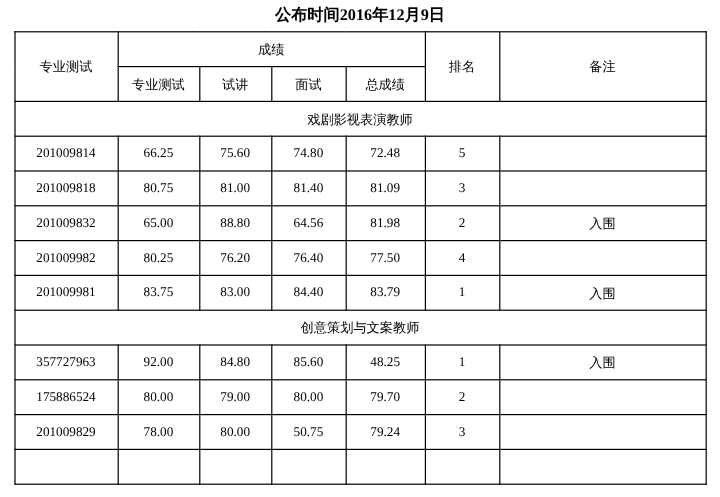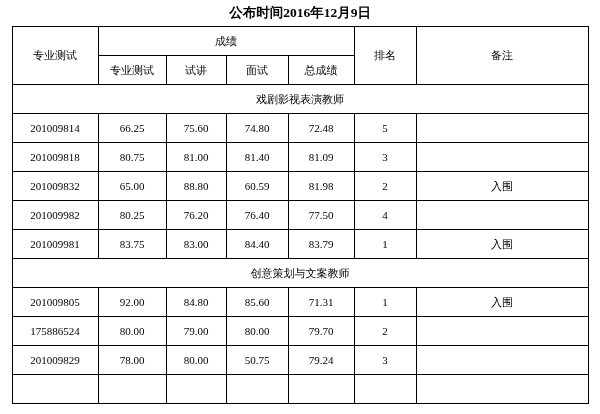--- a/index.html
+++ b/index.html
@@ -136,21 +136,21 @@
         <td class="num-cell">81.40</td>
         <td class="num-cell">81.09</td>
         <td class="num-cell">3</td>
         <td class="note-cell"></td>
       </tr>
 
       <tr>
         <td class="id-cell">201009832</td>
         <td class="num-cell">65.00</td>
         <td class="num-cell">88.80</td>
-        <td class="num-cell">60.59</td>
+        <td class="num-cell">64.56</td>
         <td class="num-cell">81.98</td>
         <td class="num-cell">2</td>
         <td class="note-cell">入围</td>
       </tr>
 
       <tr>
         <td class="id-cell">201009982</td>
         <td class="num-cell">80.25</td>
         <td class="num-cell">76.20</td>
         <td class="num-cell">76.40</td>
@@ -167,25 +167,25 @@
         <td class="num-cell">83.79</td>
         <td class="num-cell">1</td>
         <td class="note-cell">入围</td>
       </tr>
 
       <tr class="group-row">
         <td colspan="7">创意策划与文案教师</td>
       </tr>
 
       <tr>
-        <td class="id-cell">201009805</td>
+        <td class="id-cell">357727963</td>
         <td class="num-cell">92.00</td>
         <td class="num-cell">84.80</td>
         <td class="num-cell">85.60</td>
-        <td class="num-cell">71.31</td>
+        <td class="num-cell">48.25</td>
         <td class="num-cell">1</td>
         <td class="note-cell">入围</td>
       </tr>
 
       <tr>
         <td class="id-cell">175886524</td>
         <td class="num-cell">80.00</td>
         <td class="num-cell">79.00</td>
         <td class="num-cell">80.00</td>
         <td class="num-cell">79.70</td>

